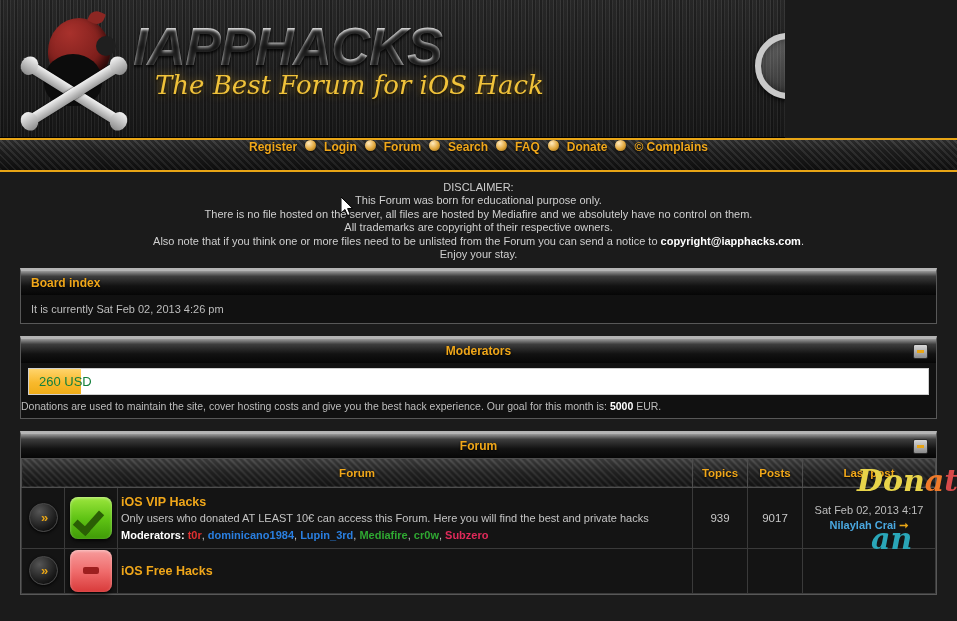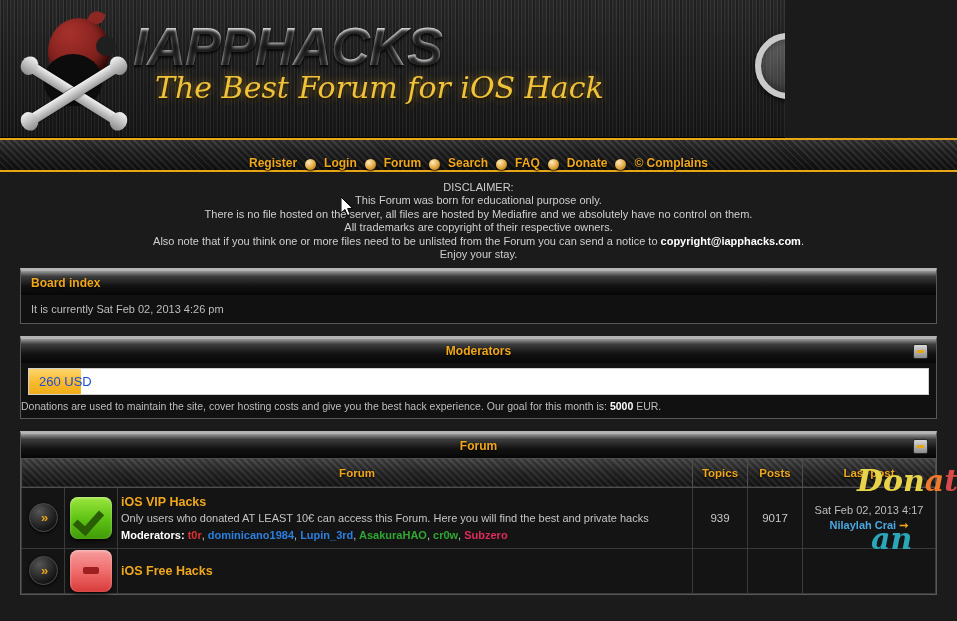--- a/index.html
+++ b/index.html
@@ -61,21 +61,21 @@
   .brand-title{
     font-family:"Liberation Sans", sans-serif;
     font-size:54px;font-weight:bold;font-style:italic;letter-spacing:-1px;
     background:linear-gradient(180deg,#fbfbfb 0%,#d8d8d8 38%,#8e8e8e 52%,#e6e6e6 72%,#9d9d9d 100%);
     -webkit-background-clip:text;background-clip:text;color:transparent;
     text-shadow:0 2px 3px rgba(0,0,0,.85);
     line-height:56px;white-space:nowrap;
   }
   .brand-sub{
     font-family:"DejaVu Serif", serif;
-    font-size:30px;font-style:italic;color:#f0c23a;
+    font-size:26px;font-style:italic;color:#f0c23a;
     margin-top:-4px;margin-left:22px;white-space:nowrap;
     text-shadow:0 0 8px rgba(240,180,40,.55),0 2px 3px rgba(0,0,0,.9);
   }
 
   .magnifier{position:absolute;left:755px;top:33px;width:86px;height:82px;}
   .mg-ring{
     position:absolute;left:0;top:0;width:54px;height:54px;border-radius:50%;
     border:6px solid #c9c9c9;
     background:linear-gradient(150deg,rgba(235,235,235,.32),rgba(90,90,90,.28));
     box-shadow:0 2px 5px rgba(0,0,0,.8),inset 0 0 8px rgba(0,0,0,.45);
@@ -100,21 +100,21 @@
 
   
   .nav{
     position:relative;width:957px;height:30px;
     border-top:2px solid #e8a516;border-bottom:2px solid #e8a516;
     background:
       repeating-linear-gradient(45deg,
         rgba(255,255,255,.045) 0px, rgba(255,255,255,.045) 2px,
         rgba(0,0,0,.25) 2px, rgba(0,0,0,.25) 5px),
       linear-gradient(180deg,#3a3a3a 0%,#262626 35%,#121212 100%);
-    display:flex;align-items:flex-end;justify-content:center;
+    display:flex;align-items:flex-start;justify-content:center;
   }
   .nav a{
     color:#f0a71a;font-size:12px;font-weight:bold;text-decoration:none;
     text-shadow:0 1px 2px #000;padding:0 6px;
   }
   .nav-dot{
     width:11px;height:11px;border-radius:50%;margin:0 2px;
     background:radial-gradient(circle at 35% 30%,#ffe9bd,#e2a83d 55%,#8a6012 100%);
     box-shadow:0 1px 2px rgba(0,0,0,.8);
   }
@@ -158,21 +158,21 @@
   .don-bar{
     position:relative;height:25px;background:#fff;border:1px solid #cfcfcf;
     overflow:hidden;
   }
   .don-fill{
     position:absolute;left:0;top:0;height:100%;
     background:linear-gradient(180deg,#ffd46b 0%,#f8b92c 55%,#f0ad18 100%);
   }
   .don-val{
     position:absolute;left:10px;top:0;height:28px;line-height:25px;
-    font-size:13px;color:#1d4ed8;white-space:nowrap;
+    font-size:13px;color:#15803d;white-space:nowrap;
   }
   .don-note{
     font-size:10.5px;color:#bdbdbd;padding:5px 0 6px;
   }
   .don-note b{color:#fff;}
 
   
   table.forum{width:100%;border-collapse:collapse;}
   table.forum th{
     background:
@@ -337,21 +337,21 @@
           <div class="f-icon green"></div>
         </td>
         <td class="f-main">
           <a href="#" class="f-title">iOS VIP Hacks</a>
           <div class="f-desc">Only users who donated AT LEAST 10€ can access this Forum. Here you will find the best and private hacks</div>
           <div class="f-mods">
             <span>Moderators:</span>
             <a href="#" id="mod0" style="color: rgb(224, 48, 48);">t0r</a><span class="sep">,</span>
             <a href="#" id="mod1" style="color: rgb(42, 127, 224);">dominicano1984</a><span class="sep">,</span>
             <a href="#" id="mod2" style="color: rgb(42, 127, 224);">Lupin_3rd</a><span class="sep">,</span>
-            <a href="#" id="mod3" style="color: rgb(47, 168, 50);">AsakuraHAO</a><span class="sep">,</span>
+            <a href="#" id="mod3" style="color: rgb(47, 168, 50);">Mediafire</a><span class="sep">,</span>
             <a href="#" id="mod4" style="color: rgb(47, 168, 50);">cr0w</a><span class="sep">,</span>
             <a href="#" id="mod5" style="color: rgb(224, 42, 90);">Subzero</a>
           </div>
         </td>
         <td class="c-num">939</td>
         <td class="c-num">9017</td>
         <td class="c-last">
           <span>Sat Feb 02, 2013 4:17</span><br>
           <a href="#">Nilaylah Crai</a>
           <span class="goto">➞</span>

